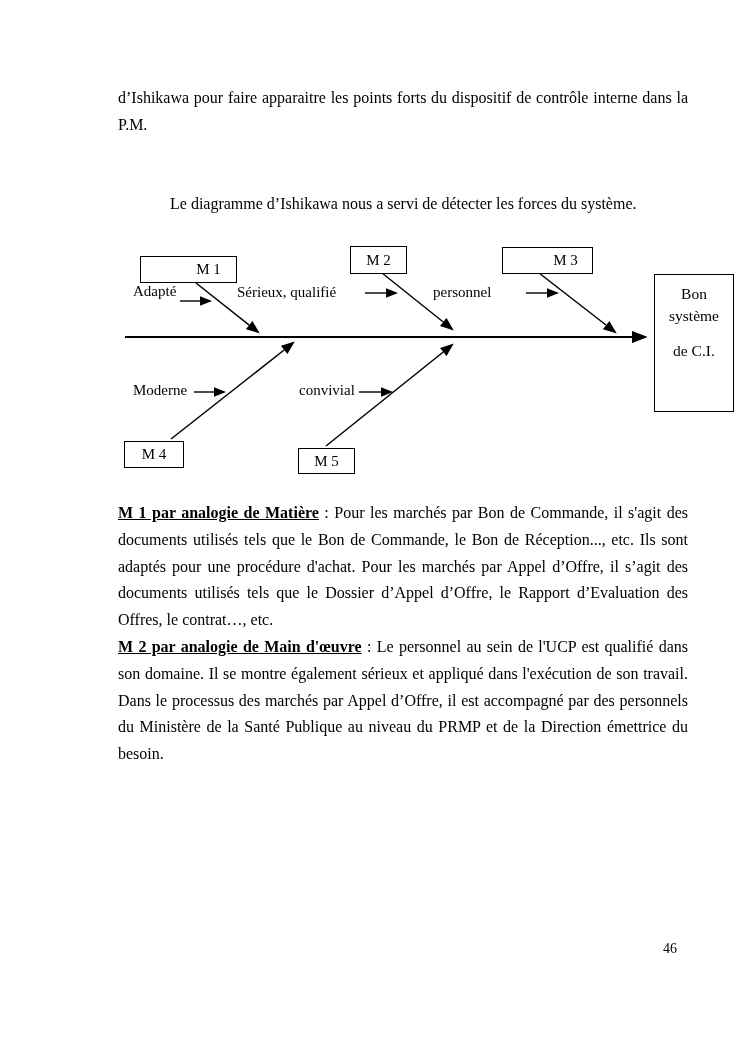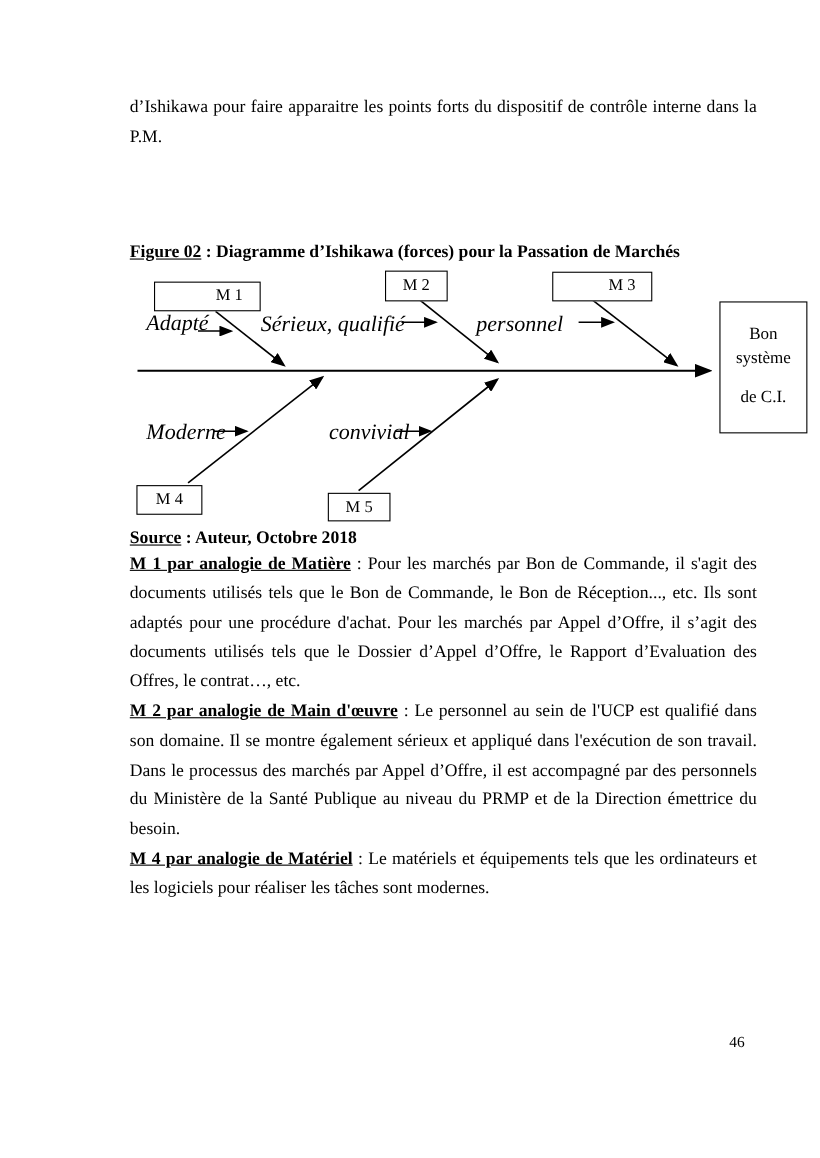--- a/index.html
+++ b/index.html
@@ -36,46 +36,44 @@
     border:1.4px solid #000;
     background:#fff;
     font-size:15px;
     display:flex;align-items:center;justify-content:center;
   }
   .cbox.m1{left:112px;top:13px;width:55px;height:25px;padding-left:40px;}
   .cbox.m2{left:322px;top:3px;width:55px;height:26px;}
   .cbox.m3{left:474px;top:4px;width:53px;height:25px;padding-left:36px;}
   .cbox.m4{left:96px;top:198px;width:58px;height:25px;}
   .cbox.m5{left:270px;top:205px;width:55px;height:24px;}
-  .blabel{position:absolute;font-size:20px;white-space:nowrap;font-style:italic;}
+  .blabel{position:absolute;font-size:15px;white-space:nowrap;}
   .lab-adapte{left:105px;top:40px;}
   .lab-serieux{left:209px;top:41px;}
   .lab-efficace{left:405px;top:41px;}
   .lab-moderne{left:105px;top:139px;}
   .lab-convivial{left:271px;top:139px;}
   .effect-box{
-    position:absolute;left:626px;top:31px;width:80px;height:120px;
+    position:absolute;left:626px;top:31px;width:80px;height:138px;
     border:1.4px solid #000;background:#fff;
     font-size:15.5px;text-align:center;line-height:22px;
-    padding-top:18px;box-sizing:border-box;
+    padding-top:8px;box-sizing:border-box;
   }
   .effect-box .l2{margin-top:13px;}
 </style>
 </head>
 <body>
 
 <div class="page">
 
   <div class="blk just para-top">d’Ishikawa pour faire apparaitre les points forts du dispositif de contrôle interne dans la P.M.</div>
 
 
+  <div class="blk lead">Le diagramme d’Ishikawa nous a servi de détecter les forces du système.</div>
 
-  <div class="blk caption">
-    <span class="ul">Figure 02</span><span> : Diagramme d’Ishikawa (forces) pour la Passation de Marchés</span>
-  </div>
 
   <div class="diagram">
 
     <svg width="745" height="232" viewBox="0 0 745 232">
       <defs>
         <marker id="ah" markerWidth="9" markerHeight="7" refX="7.5" refY="3.5" orient="auto">
           <path d="M0,0 L9,3.5 L0,7 z" fill="#000"></path>
         </marker>
       </defs>
 
@@ -105,25 +103,21 @@
     <div class="blabel lab-efficace">personnel</div>
     <div class="blabel lab-moderne">Moderne</div>
     <div class="blabel lab-convivial">convivial</div>
 
     <div class="effect-box">
       <div>Bon système</div>
       <div class="l2">de C.I.</div>
     </div>
   </div>
 
-  <div class="blk source-line">
-    <span class="ul">Source</span><span> : Auteur, Octobre 2018</span>
-  </div>
 
   <div class="blk just bodytext">
     <p><span class="lbl">M 1 par analogie de Matière</span><span> : Pour les marchés par Bon de Commande, il s'agit des documents utilisés tels que le Bon de Commande, le Bon de Réception..., etc. Ils sont adaptés pour une procédure d'achat. Pour les marchés par Appel d’Offre, il s’agit des documents utilisés tels que le Dossier d’Appel d’Offre, le Rapport d’Evaluation des Offres, le contrat…, etc.</span></p>
     <p><span class="lbl">M 2 par analogie de Main d'œuvre</span><span> : Le personnel au sein de l'UCP est qualifié dans son domaine. Il se montre également sérieux et appliqué dans l'exécution de son travail. Dans le processus des marchés par Appel d’Offre, il est accompagné par des personnels du Ministère de la Santé Publique au niveau du PRMP et de la Direction émettrice du besoin.</span></p>
-    <p><span class="lbl">M 4 par analogie de Matériel</span><span> : Le matériels et équipements tels que les ordinateurs et les logiciels pour réaliser les tâches sont modernes.</span></p>
   </div>
 
   <div class="pagenum">46</div>
 
 </div>
 
 </body></html>

